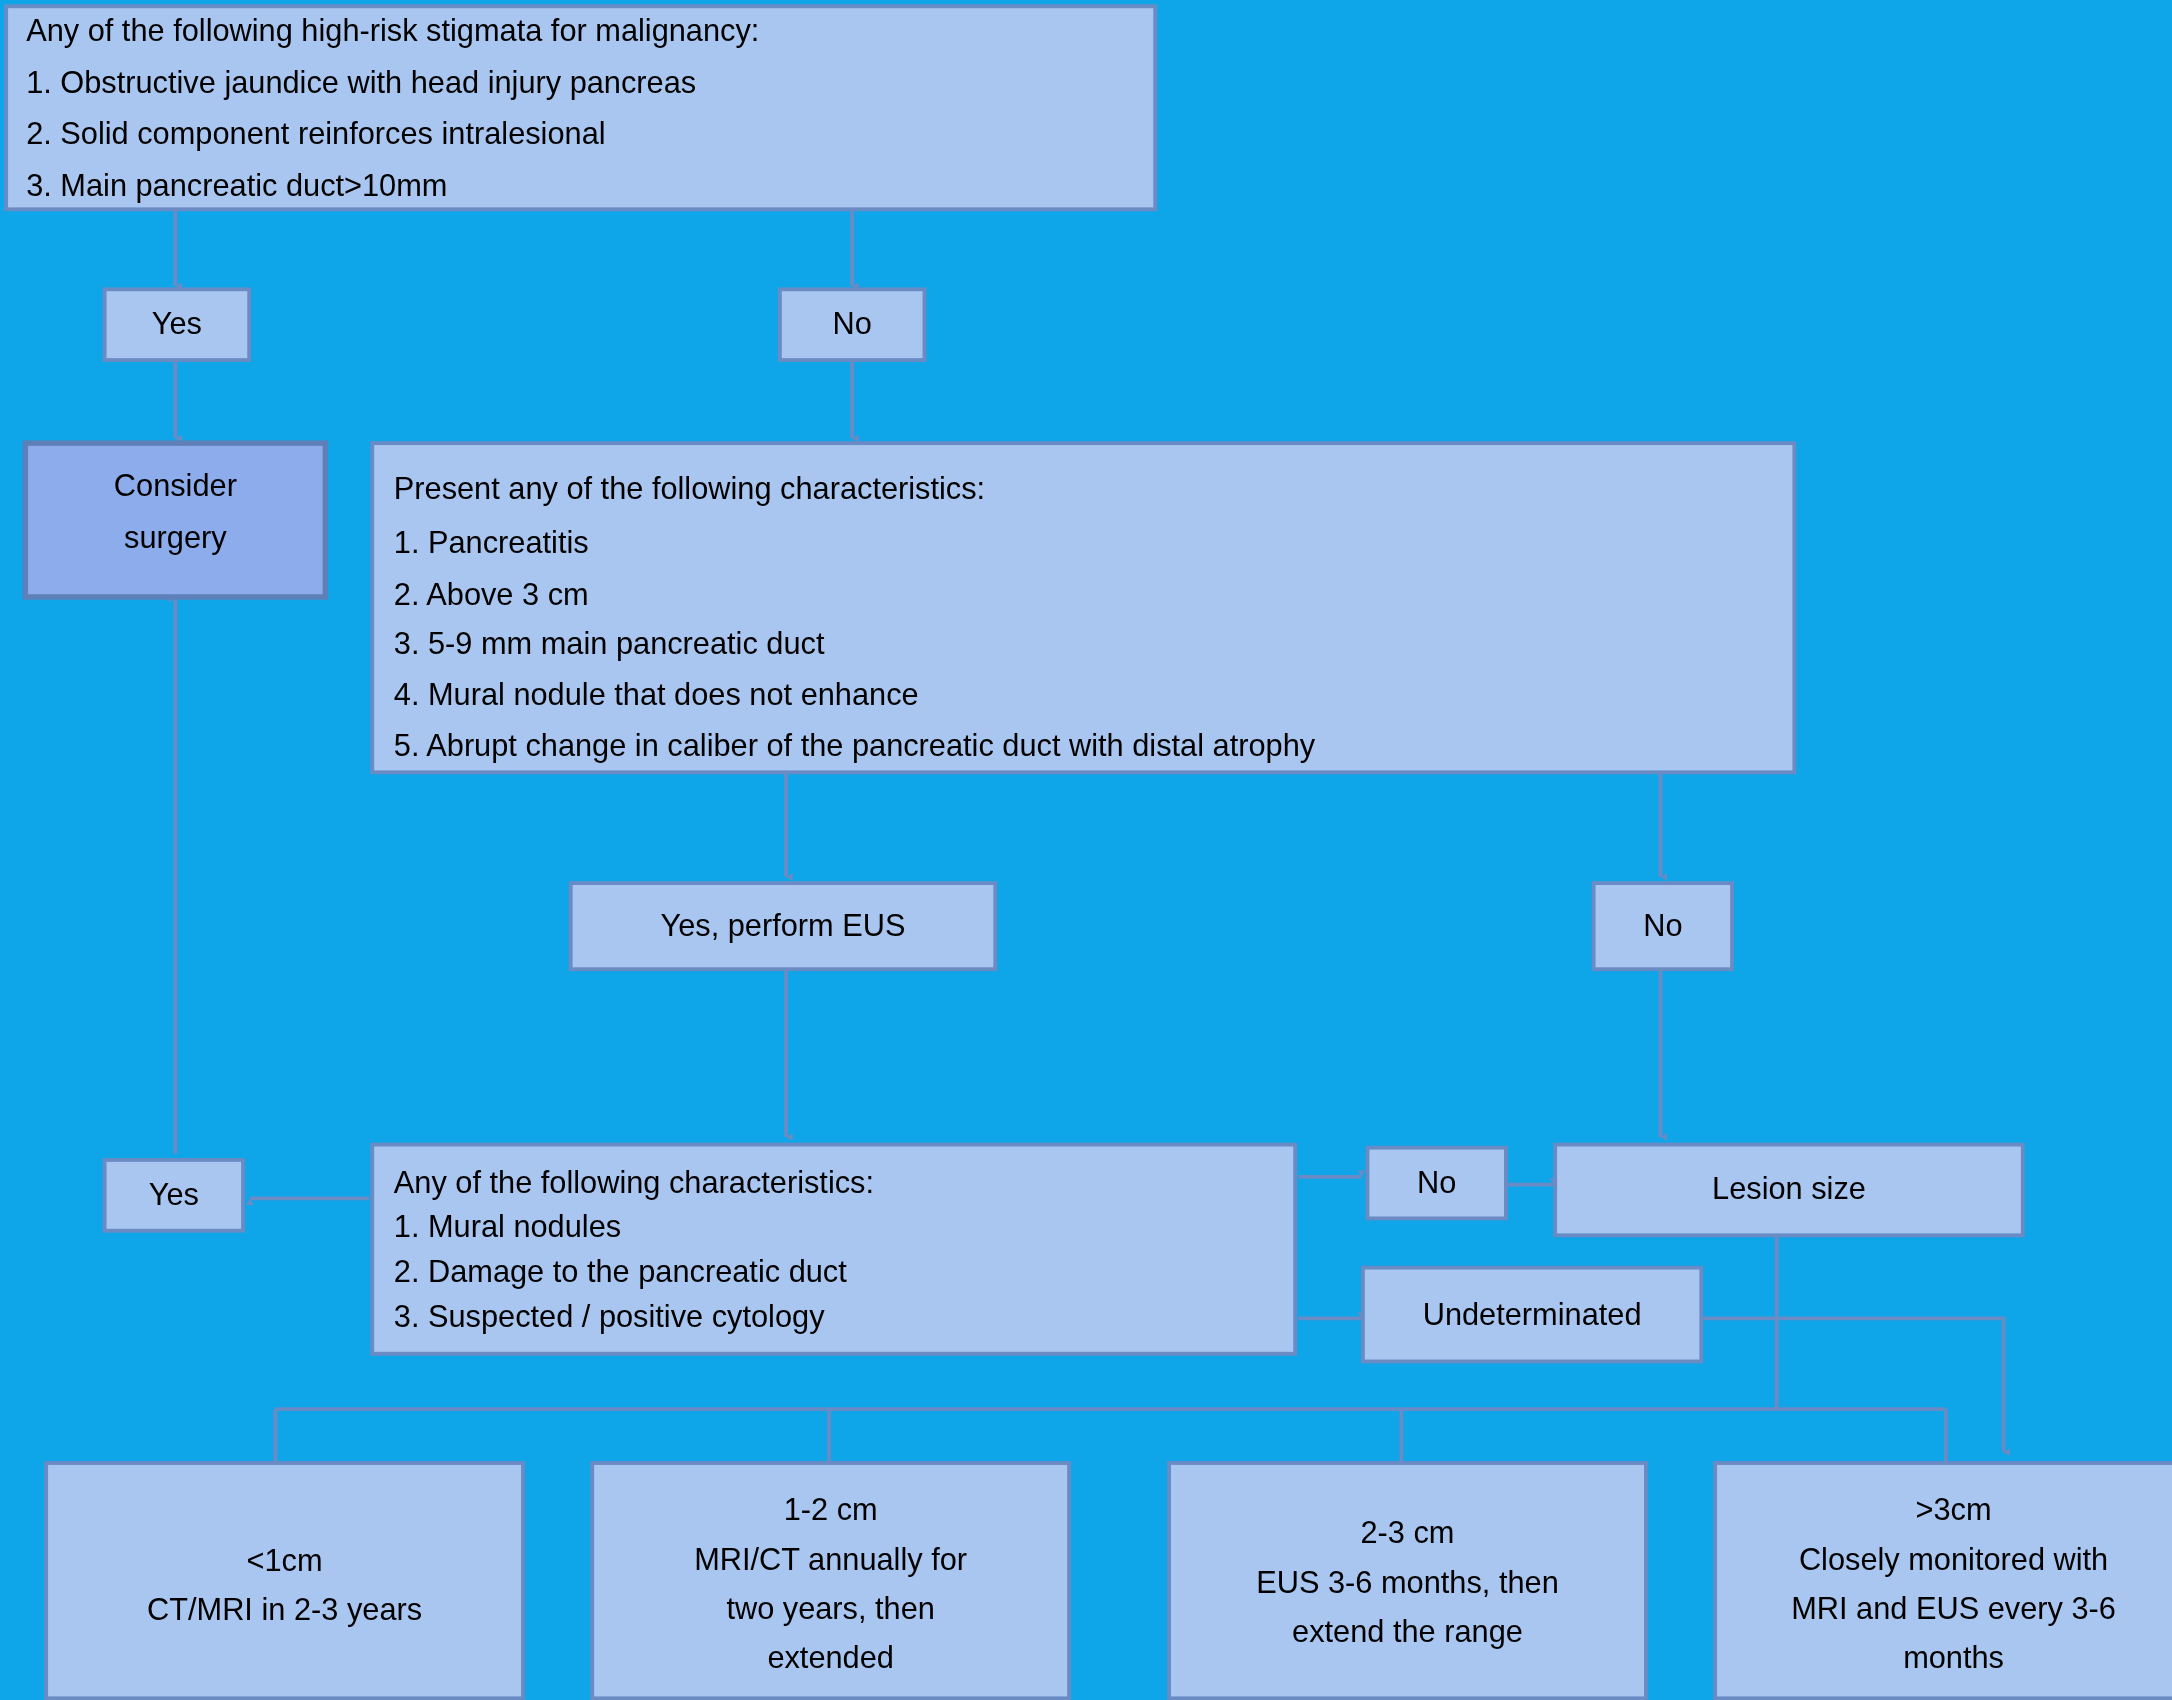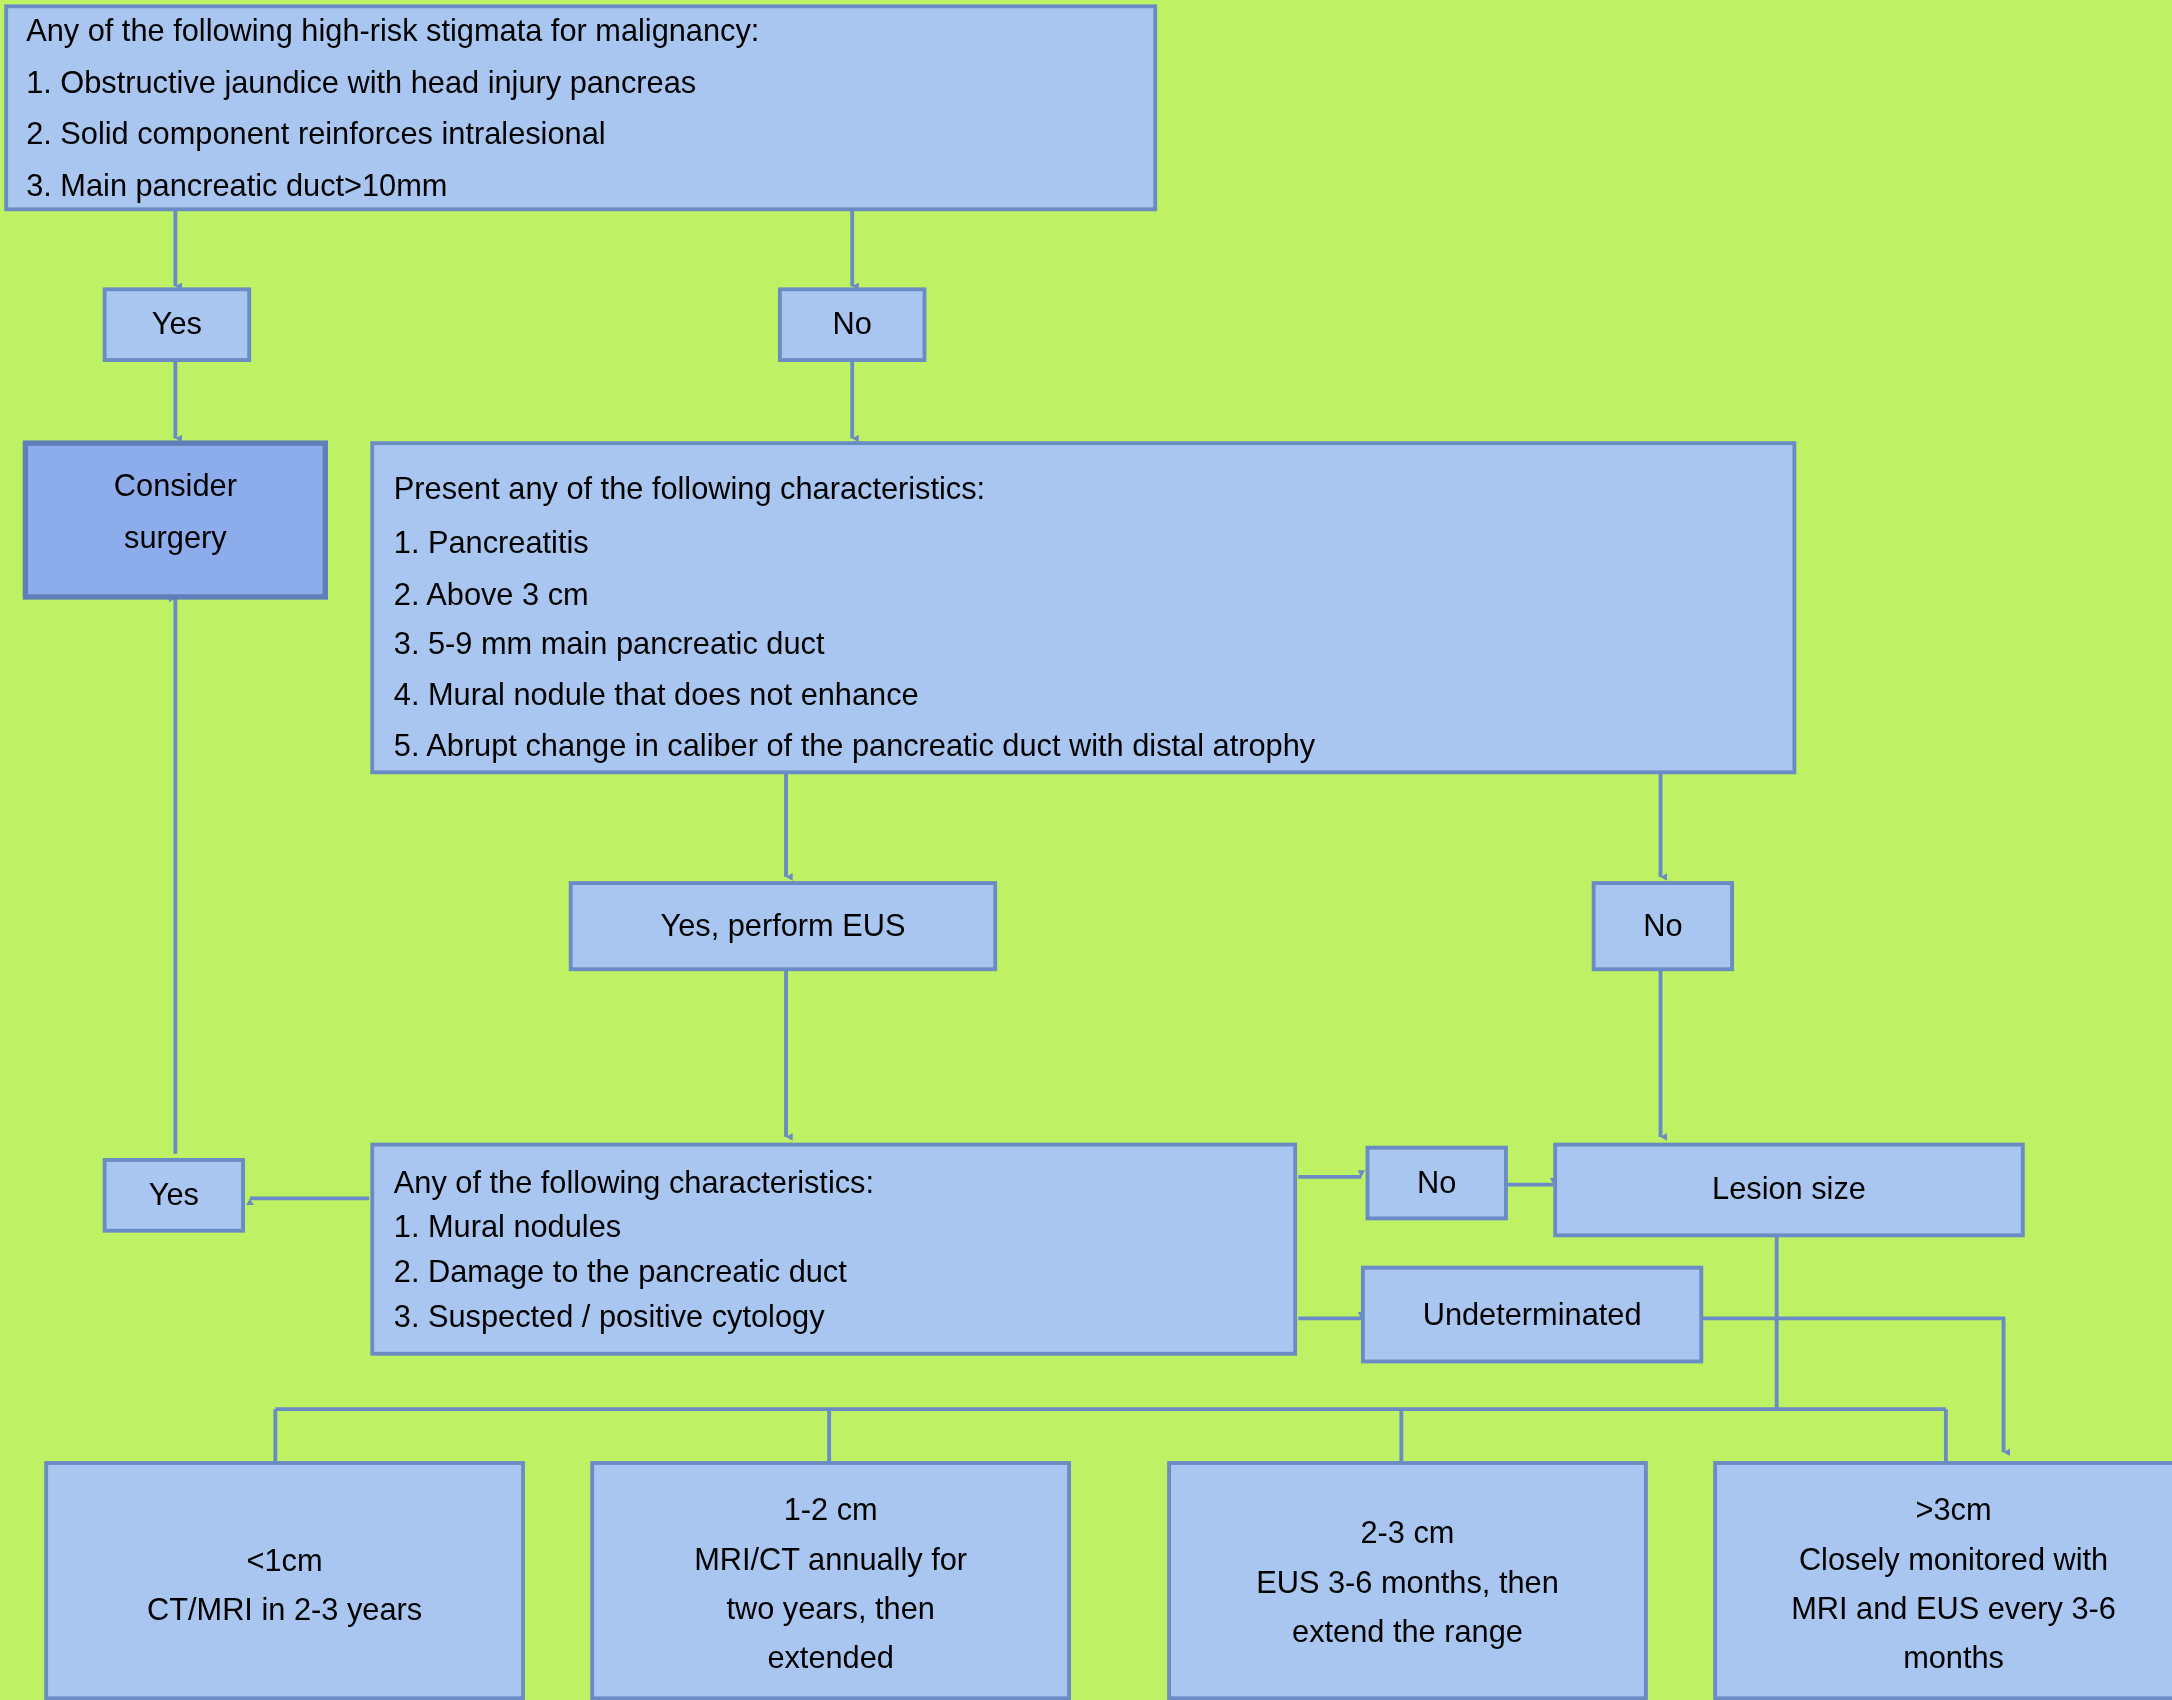--- a/index.html
+++ b/index.html
@@ -8,21 +8,21 @@
     padding: 0;
     background: #ffffff;
   }
   body {
     font-family: "Liberation Sans", sans-serif;
   }
   #chart-root {
     position: relative;
     width: 2172px;
     height: 1700px;
-    background: #bef264;
+    background: #0ea5e9;
     overflow: hidden;
   }
   svg.flow-svg {
     position: absolute;
     top: 0;
     left: 0;
     width: 2172px;
     height: 1700px;
     display: block;
   }

